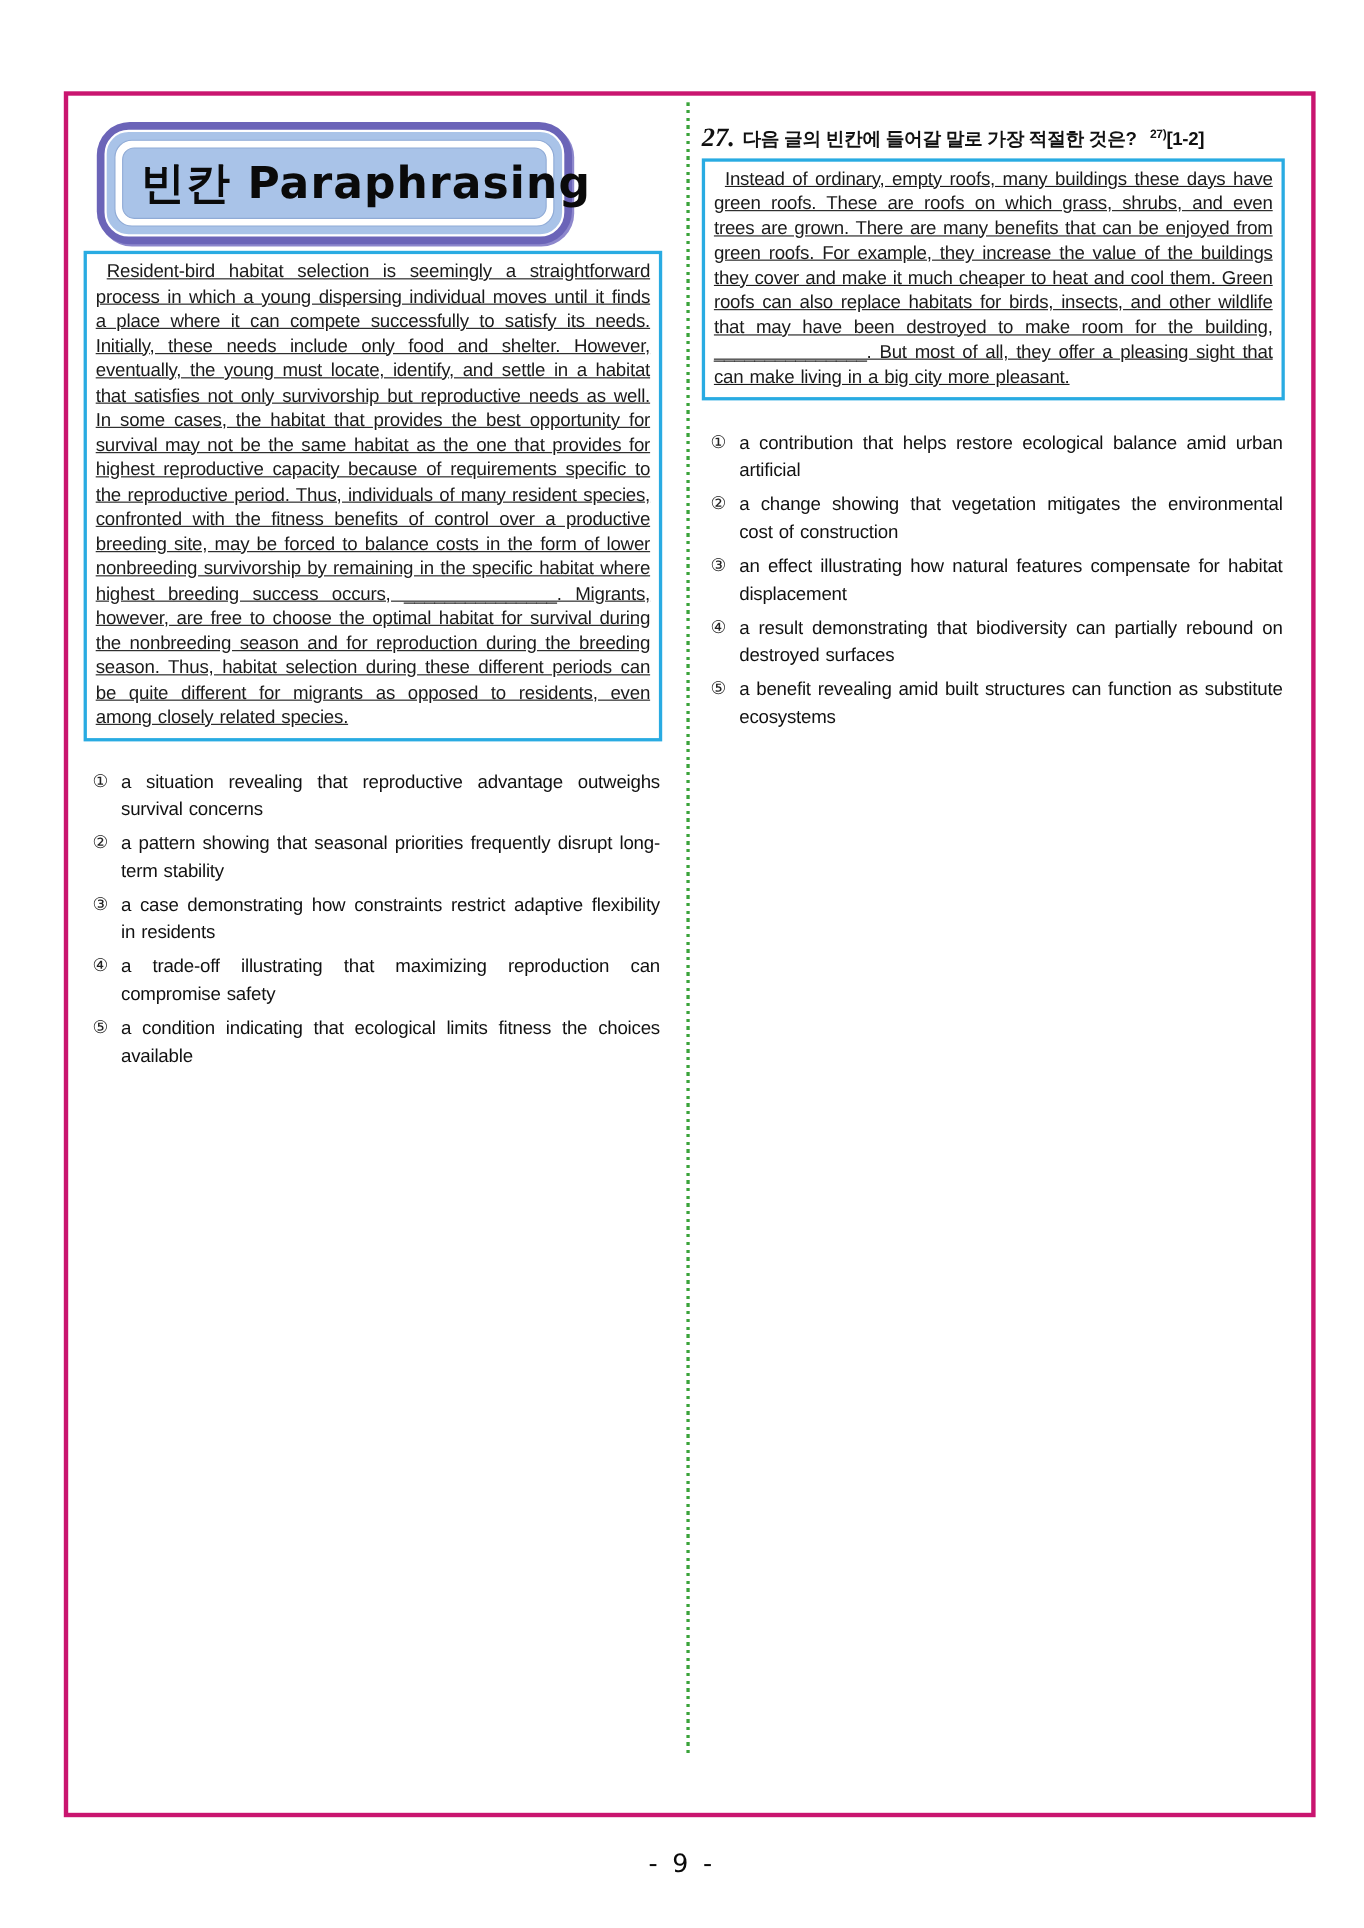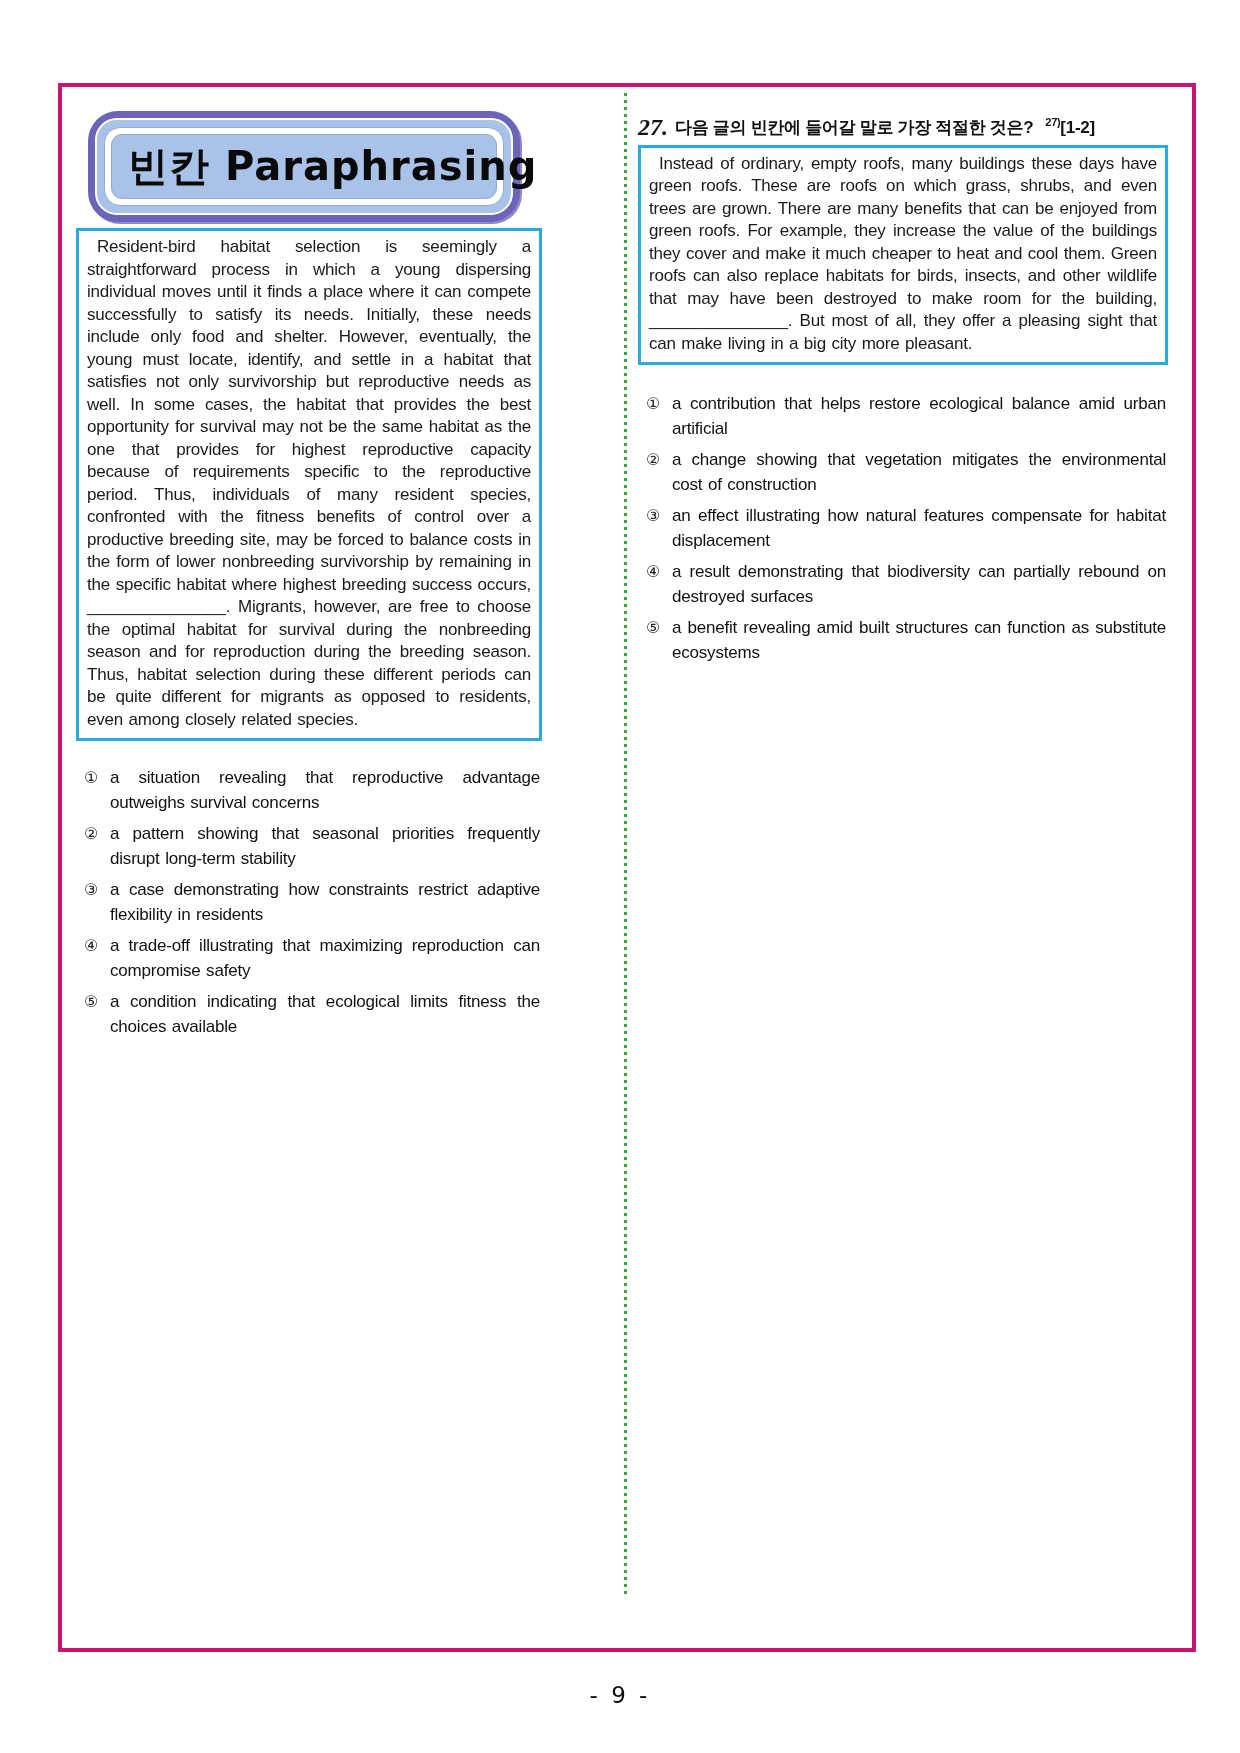--- a/index.html
+++ b/index.html
@@ -7,21 +7,21 @@
   body {
     width:1240px; height:1753px; position:relative;
     font-family:"Liberation Sans","DejaVu Sans",sans-serif;
     color:#111;
   }
   .page-frame {
     position:absolute; left:58px; top:83px; width:1138px; height:1569px;
     border:4px solid #c9156f; background:#fff;
   }
   
-  .col-left  { position:absolute; left:14px; top:12px; width:466px; }
+  .col-left  { position:absolute; left:14px; top:12px; width:526px; }
   .col-right { position:absolute; left:576px; top:24px; width:530px; }
   .divider {
     position:absolute; left:562px; top:6px; width:3px; height:1502px;
     background-image:repeating-linear-gradient(to bottom,#3aa33a 0 3px,transparent 3px 7px);
   }
   
   .t1 { background:#6b64b8; border-radius:30px; padding:7px; width:432px; margin:12px 0 0 12px; box-shadow:2px 2px 0 #8d87cc; }
   .t2 { background:#a9c3e8; border:2px solid #ffffff; border-radius:22px; padding:7px; }
   .t3 { background:#ffffff; border:1px solid #90abd6; border-radius:16px; padding:6px; }
   .t4 { background:#a9c3e8; border:1px solid #90abd6; border-radius:11px; padding:4px 16px; text-align:center; }
@@ -38,21 +38,21 @@
     margin-right:7px; white-space:nowrap;
   }
   .q-prompt { font-size:17px; font-weight:bold; line-height:23px; letter-spacing:-0.3px; }
   .q-prompt sup { font-size:11px; font-weight:bold;margin-left:12px; }
   
   .passage-box {
     border:3px solid #29abe2; margin-top:6px; padding:5px 8px 7px 8px; background:#fff;
   }
   .passage {
     font-size:17px; line-height:22.5px; color:#1a1a1a;
-    text-align:justify; text-indent:10px; letter-spacing:-0.2px; word-spacing:1px;
+    text-align:justify; text-indent:10px; letter-spacing:-0.2px; word-spacing:1px;text-decoration:underline;
   }
   
   .options { margin-top:24px; padding:0 2px 0 8px; }
   .option { display:flex; margin-bottom:6px; }
   .marker { width:26px; flex:0 0 26px; font-size:16px; line-height:25px; color:#222; }
   .opt-text {
     flex:1; font-size:17px; line-height:25px; color:#111;
     text-align:justify; letter-spacing:-0.2px; word-spacing:1px;
   }
   

